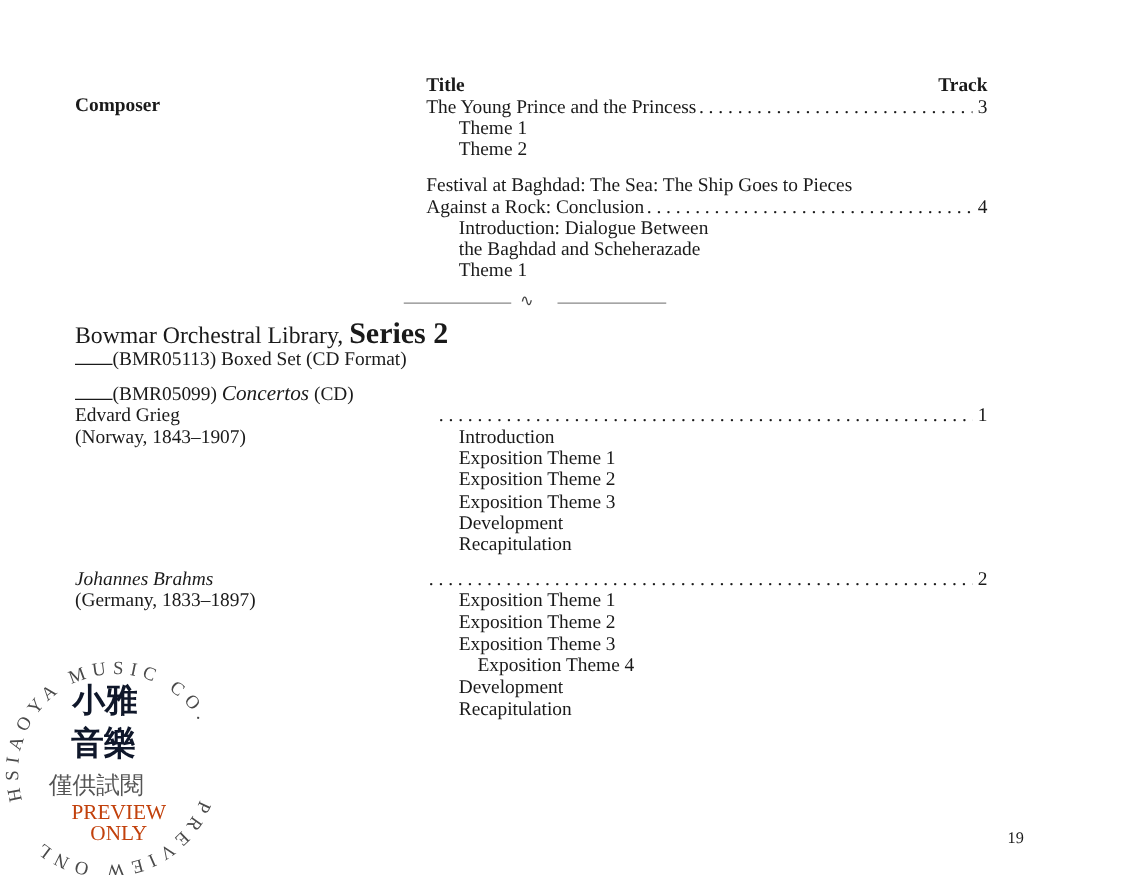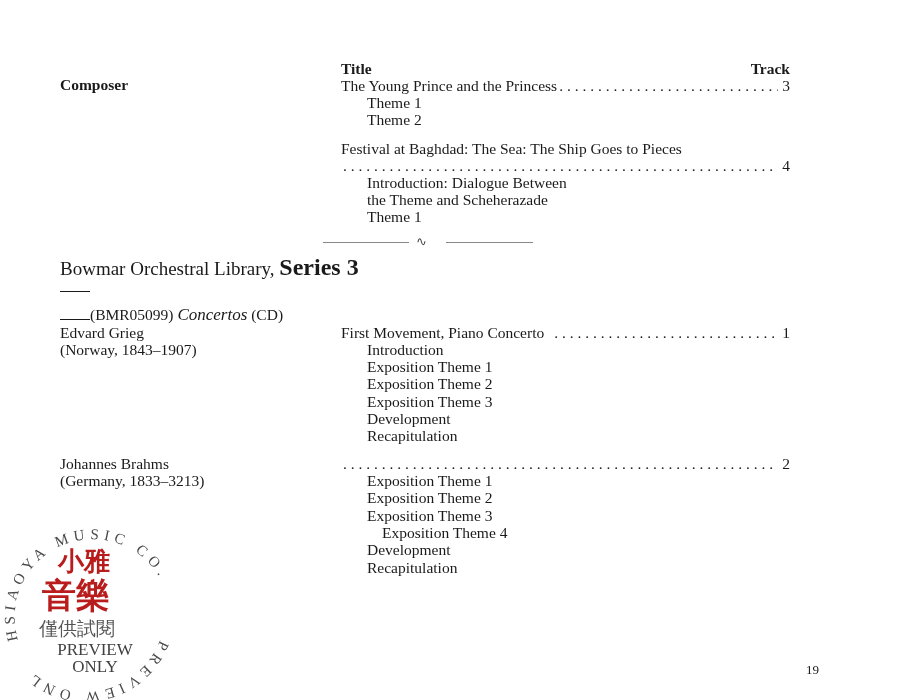--- a/index.html
+++ b/index.html
@@ -26,81 +26,81 @@
   .leader .dots::before {
     content: ". . . . . . . . . . . . . . . . . . . . . . . . . . . . . . . . . . . . . . . . . . . . . . . . . . . . . . . . . . . . . . . . . . . . .";
     letter-spacing: 0;
   }
   .leader .n { flex: 0 0 auto; }
   .ornament-line { position: absolute; height: 1px; background: #888; top: 242px; }
   .series-title { font-size: 19px; line-height: 22px; }
   .series-big { font-size: 24px; font-weight: bold; }
   .blank { display: inline-block; width: 30px; border-bottom: 1px solid #1a1a1a; height: 13px; vertical-align: baseline; }
   .stamp { position: absolute; left: 0; top: 520px; width: 190px; height: 180px; color: #5a5a5a; }
-  .stamp .cjk { position: absolute; font-family: "DejaVu Sans", sans-serif; font-weight: bold; color: #b91c1c; }
-  .stamp .prev { position: absolute; font-family: "Liberation Serif", serif; font-size: 17px; line-height: 19px; text-align: center; color: #404040; }
+  .stamp .cjk { position: absolute; font-family: "DejaVu Sans", sans-serif; font-weight: bold; color: #0f172a; }
+  .stamp .prev { position: absolute; font-family: "Liberation Serif", serif; font-size: 17px; line-height: 19px; text-align: center; color: #c2410c; }
   .page-num { position: absolute; left: 806px; top: 662px; font-size: 13px; }
 </style>
 </head>
 <body>
 
 <div class="abs txt bold left" style="top:76px;">Composer</div>
 <div class="abs txt bold mid" style="top:60px;">Title</div>
 <div class="abs txt bold" style="top:60px; right:116px;">Track</div>
 
 <div class="leader" style="top:77px;">
   <span class="t">The Young Prince and the Princess</span>
   <span class="dots"></span>
   <span class="n">3</span>
 </div>
 <div class="abs txt indent" style="top:94px;">Theme 1</div>
 <div class="abs txt indent" style="top:111px;">Theme 2</div>
 
 <div class="abs txt mid" style="top:140px;">Festival at Baghdad: The Sea: The Ship Goes to Pieces</div>
 <div class="leader" style="top:157px;">
+  <span class="t">Against a Rock: Conclusion</span>
   <span class="dots"></span>
   <span class="n">4</span>
 </div>
 <div class="abs txt indent" style="top:174px;text-align:center;">Introduction: Dialogue Between</div>
-<div class="abs txt indent" style="top:191px;">the Theme and Scheherazade</div>
+<div class="abs txt indent" style="top:191px;">the Baghdad and Scheherazade</div>
 <div class="abs txt indent" style="top:208px;">Theme 1</div>
 
 <div class="ornament-line" style="left:323px; width:86px;"></div>
 <div class="abs" style="left:416px; top:234px; font-size:13px; color:#444; font-family:'DejaVu Sans',sans-serif;">∿</div>
 <div class="ornament-line" style="left:446px; width:87px;"></div>
 
 <div class="abs series-title left" style="top:256px;">
   <span>Bowmar Orchestral Library,</span>
-  <span class="series-big">Series 3</span>
+  <span class="series-big">Series 2</span>
 </div>
 <div class="abs txt left" style="top:278px;">
-  <span class="blank"></span>
+  <span class="blank"></span><span>(BMR05113) Boxed Set (CD Format)</span>
 </div>
 <div class="abs txt left" style="top:306px;">
   <span class="blank"></span><span>(BMR05099)</span>
   <i style="font-size:17px;">Concertos</i>
   <span>(CD)</span>
 </div>
 
 <div class="abs txt left" style="top:324px;">Edvard Grieg</div>
 <div class="abs txt left" style="top:341px;">(Norway, 1843–1907)</div>
 <div class="leader" style="top:324px;">
-  <span class="t">First Movement, Piano Concerto</span>
   <span class="dots" style="margin-left:10px;"></span>
   <span class="n">1</span>
 </div>
 <div class="abs txt indent" style="top:341px;">Introduction</div>
 <div class="abs txt indent" style="top:358px;">Exposition Theme 1</div>
 <div class="abs txt indent" style="top:375px;">Exposition Theme 2</div>
 <div class="abs txt indent" style="top:393px;">Exposition Theme 3</div>
 <div class="abs txt indent" style="top:410px;">Development</div>
 <div class="abs txt indent" style="top:427px;">Recapitulation</div>
 
-<div class="abs txt left" style="top:455px;">Johannes Brahms</div>
-<div class="abs txt left" style="top:472px;">(Germany, 1833–3213)</div>
+<div class="abs txt left" style="top:455px;font-style:italic;">Johannes Brahms</div>
+<div class="abs txt left" style="top:472px;">(Germany, 1833–1897)</div>
 <div class="leader" style="top:455px;">
   <span class="dots"></span>
   <span class="n">2</span>
 </div>
 <div class="abs txt indent" style="top:472px;">Exposition Theme 1</div>
 <div class="abs txt indent" style="top:489px;">Exposition Theme 2</div>
 <div class="abs txt indent" style="top:507px;">Exposition Theme 3</div>
 <div class="abs txt indent" style="top:524px;margin-left:15px;">Exposition Theme 4</div>
 <div class="abs txt indent" style="top:541px;">Development</div>
 <div class="abs txt indent" style="top:559px;">Recapitulation</div>
@@ -112,19 +112,19 @@
       <path id="ringb" d="M 160,120 A 80,80 0 0 1 30,150"></path>
     </defs>
     <text font-family="Liberation Serif, serif" font-size="15" fill="#4a4a4a" letter-spacing="5">
       <textPath href="#ring">HSIAOYA MUSIC CO.</textPath>
     </text>
     <text font-family="Liberation Serif, serif" font-size="15" fill="#4a4a4a" letter-spacing="5">
       <textPath href="#ringb">PREVIEW ONLY</textPath>
     </text>
   </svg>
   <div class="cjk" style="left:58px; top:26px; font-size:26px; line-height:30px;">小雅</div>
-  <div class="cjk" style="left:42px; top:60px; font-size:34px; line-height:30px;">音樂</div>
+  <div class="cjk" style="left:57px; top:60px; font-size:26px; line-height:30px;">音樂</div>
   <div class="cjk" style="left:39px; top:96px; font-size:19px; line-height:24px; font-weight:normal; color:#555;">僅供試閱</div>
   <div class="prev" style="left:40px; width:110px; top:120px;">PREVIEW</div>
   <div class="prev" style="left:40px; width:110px; top:137px;">ONLY</div>
 </div>
 
 <div class="page-num">19</div>
 
 </body></html>

